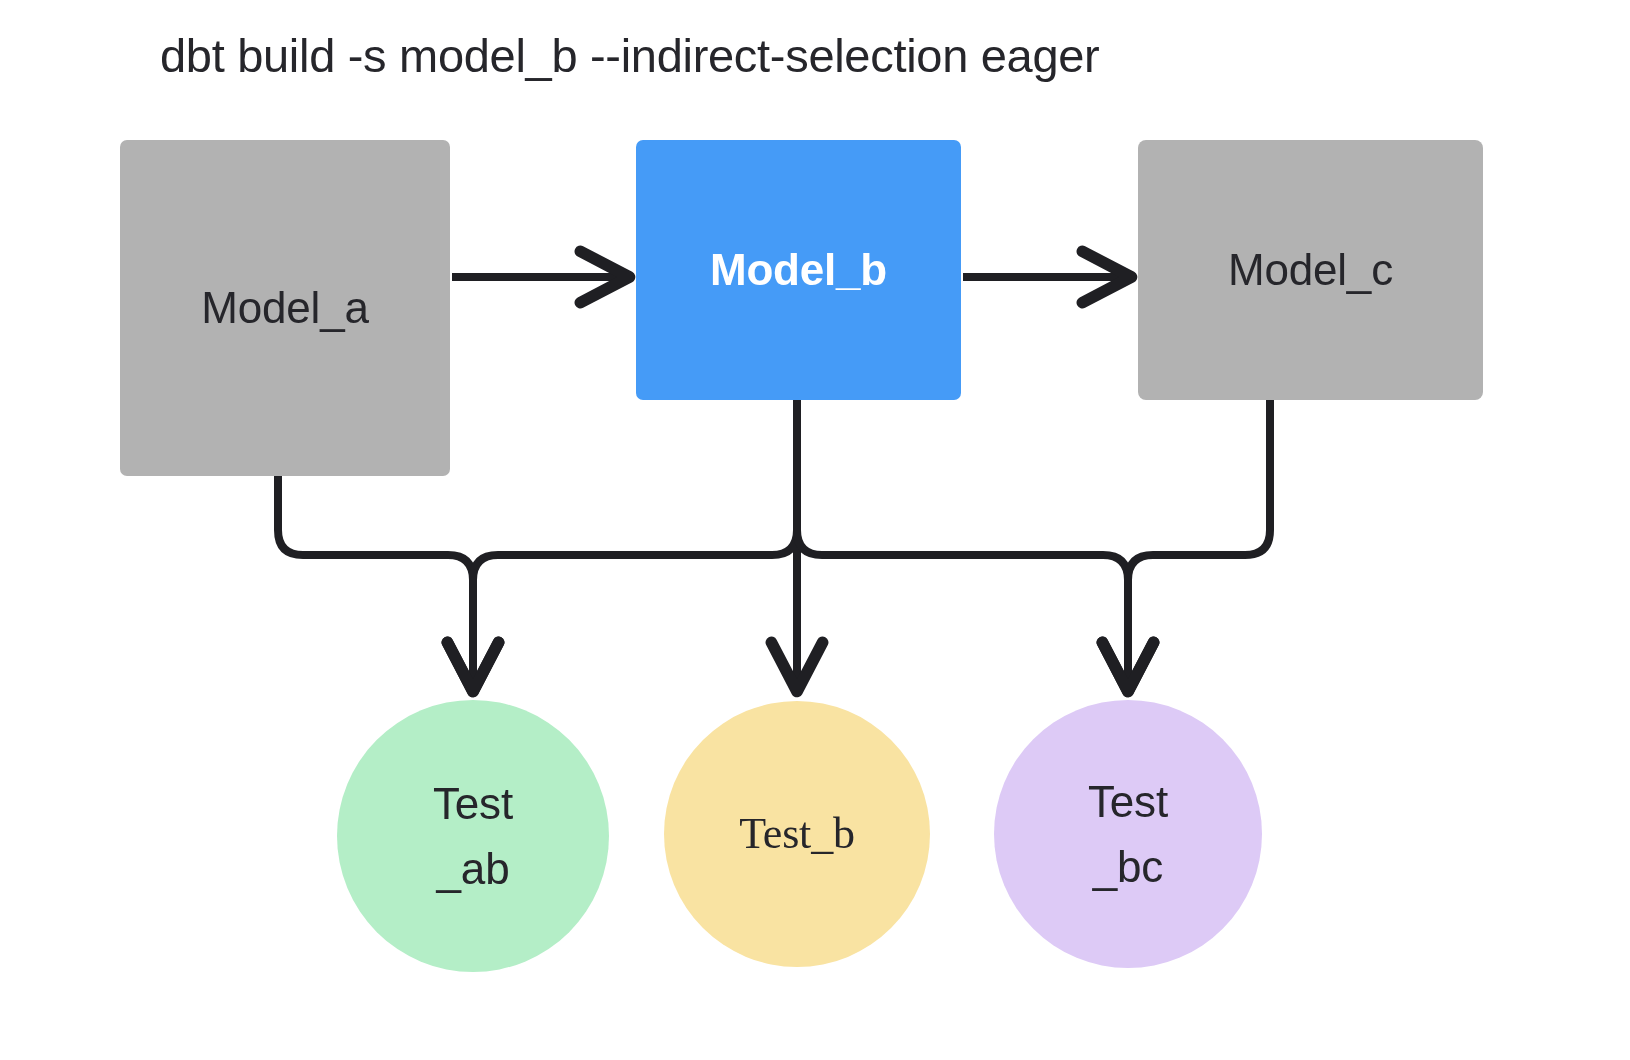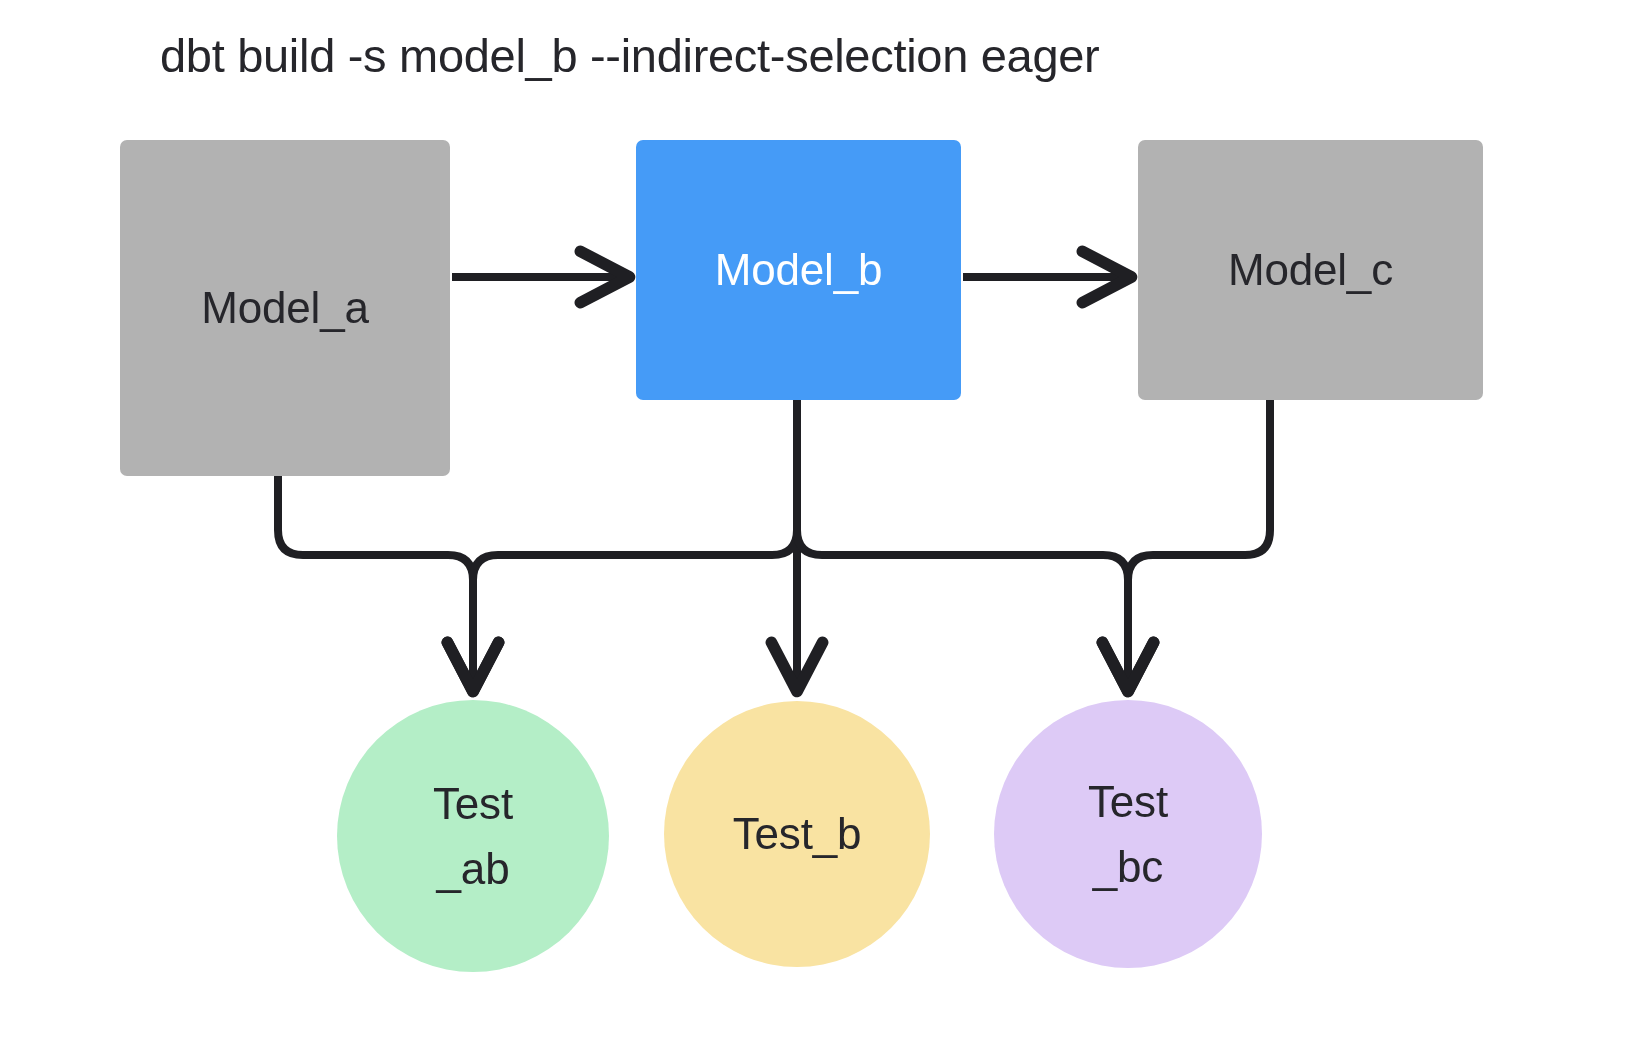--- a/index.html
+++ b/index.html
@@ -90,34 +90,34 @@
       <path d="M 797 400 L 797 530 Q 797 555 822 555 L 1103 555 Q 1128 555 1128 580 L 1128 692" marker-end="url(#arrowhead)"></path>
 
       <path d="M 1270 400 L 1270 530 Q 1270 555 1245 555 L 1153 555 Q 1128 555 1128 580 L 1128 692" marker-end="url(#arrowhead)"></path>
     </g>
   </svg>
 
   <div class="node-box" id="node-model_a" style="left: 120px; top: 140px; width: 330px; height: 336px; background: rgb(178, 178, 178); color: rgb(38, 38, 43);">
     <span>Model_a</span>
   </div>
 
-  <div class="node-box" id="node-model_b" style="left: 636px; top: 140px; width: 325px; height: 260px; background: rgb(69, 155, 247); color: rgb(255, 255, 255);">
+  <div class="node-box" id="node-model_b" style="left: 636px; top: 140px; width: 325px; height: 260px; background: rgb(69, 155, 247); color: rgb(255, 255, 255); font-weight: bold;">
     <span>Model_b</span>
   </div>
 
-  <div class="node-box" id="node-model_c" style="left: 1138px; top: 140px; width: 345px; height: 260px; background: rgb(178, 178, 178); color: rgb(38, 38, 43);">
+  <div class="node-box" id="node-model_c" style="left: 1138px; top: 140px; width: 345px; height: 260px; background: rgb(178, 178, 178); color: rgb(38, 38, 43); border-radius: 8px;">
     <span>Model_c</span>
   </div>
 
   <div class="node-circle" id="node-test_ab" style="left: 337px; top: 700px; width: 272px; height: 272px; background: rgb(180, 238, 199); color: rgb(38, 38, 43);">
     <span class="circle-line">Test</span>
     <span class="circle-line">_ab</span>
   </div>
 
-  <div class="node-circle" id="node-test_b" style="left: 664px; top: 701px; width: 266px; height: 266px; background: rgb(249, 227, 162); color: rgb(38, 38, 43);">
+  <div class="node-circle" id="node-test_b" style="left: 664px; top: 701px; width: 266px; height: 266px; background: rgb(249, 227, 162); color: rgb(38, 38, 43); font-family: Liberation Serif, serif;">
     <span class="circle-line">Test_b</span>
   </div>
 
   <div class="node-circle" id="node-test_bc" style="left: 994px; top: 700px; width: 268px; height: 268px; background: rgb(221, 202, 246); color: rgb(38, 38, 43);">
     <span class="circle-line">Test</span>
     <span class="circle-line">_bc</span>
   </div>
 
 </div>
 

